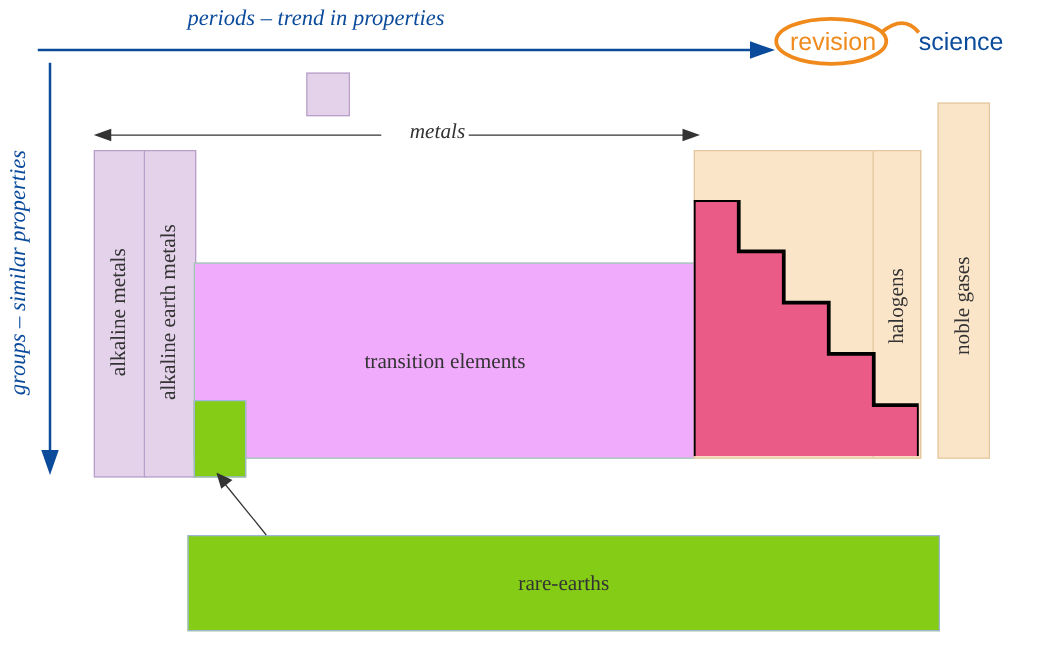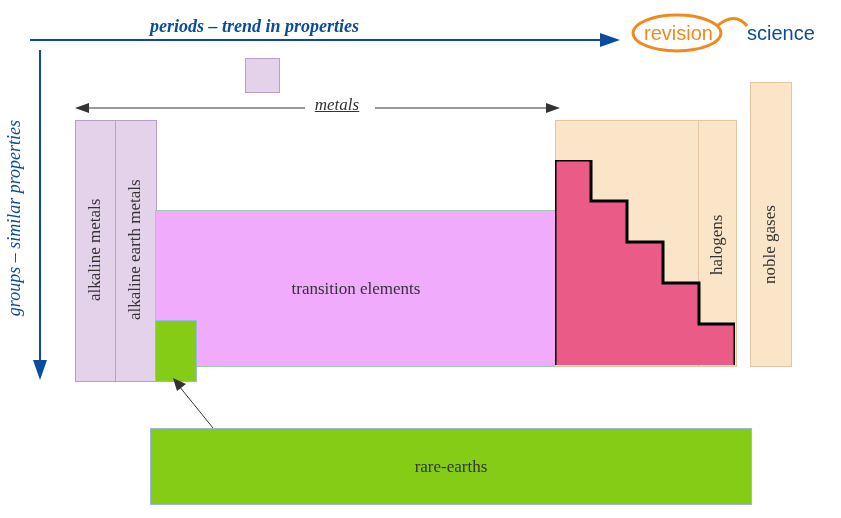--- a/index.html
+++ b/index.html
@@ -10,21 +10,21 @@
   .vtext { writing-mode: vertical-rl; transform: rotate(180deg); }
   .blue { color: #0b4b9b; }
   
   .c-alk { background: #e3d2ea; border:1px solid #b89fc9; }
   .c-h   { background: #e3d2ea; border:1px solid #b89fc9; }
   .c-tr  { background: #f0abfc; border:1px solid #9bcdb0; }
   .c-nm  { background: #fbe5c9; border:1px solid #e4c79e; }
   .c-ml  { background: #ea5b87; }
   .c-rare{ background: #84cc16; border:1px solid #9fb5da; }
   
-  .logo { position:absolute; right:2px; top:8px; width:210px; height:50px; }
+  .logo { position:absolute; right:14px; top:8px; width:210px; height:50px; }
   .logo svg { width:100%; height:100%; }
   .logo-text { font-family: Verdana, Arial, sans-serif; font-size:20px; fill:#f08a1d; font-weight:500; }
   .logo-text2 { font-family: Verdana, Arial, sans-serif; font-size:20px; fill:#0b4b9b; font-weight:500; }
   
   .harrow line, .varrow line, .dbl line { stroke:#0b4b9b; stroke-width:2; }
   .harrow polygon, .varrow polygon, .dbl polygon { fill:#0b4b9b; }
   .thin line { stroke:#333; stroke-width:1; }
   .thin polygon { fill:#333; }
   .label { font-size:18px; }
   .label-sm { font-size:17px; color:#333; }
@@ -32,21 +32,21 @@
 </style>
 </head>
 <body>
 
 <div class="stage">
 
   <svg class="abs harrow" style="left:30px; top:30px; width:590px; height:20px;">
     <line x1="0" y1="10" x2="575" y2="10"></line>
     <polygon points="590,10 570,3 570,17"></polygon>
   </svg>
-  <div class="abs italic blue label" style="left:150px; top:16px;font-weight:bold;">periods – trend in properties</div>
+  <div class="abs italic blue label" style="left:150px; top:4px;">periods – trend in properties</div>
 
   <svg class="abs varrow" style="left:30px; top:50px; width:20px; height:330px;">
     <line x1="10" y1="0" x2="10" y2="315"></line>
     <polygon points="10,330 3,310 17,310"></polygon>
   </svg>
   <div class="abs italic blue label vtext" style="left:4px; top:120px;">groups – similar properties</div>
 
   <div class="logo">
     <svg viewBox="0 0 210 50">
       <ellipse cx="48" cy="25" rx="44" ry="18" fill="none" stroke="#f08a1d" stroke-width="3"></ellipse>
@@ -57,21 +57,21 @@
   </div>
 
   <div class="abs c-h" style="left:245px; top:58px; width:33px; height:33px;"></div>
 
   <svg class="abs dbl thin" style="left:75px; top:100px; width:485px; height:16px;">
     <line x1="12" y1="8" x2="230" y2="8"></line>
     <polygon points="0,8 14,3 14,13"></polygon>
     <line x1="300" y1="8" x2="473" y2="8"></line>
     <polygon points="485,8 471,3 471,13"></polygon>
   </svg>
-  <div class="abs italic label-sm center" style="left:302px; top:95px; width:70px; height:20px;text-decoration:underline;">metals</div>
+  <div class="abs italic label-sm center" style="left:315px; top:95px; width:70px; height:20px;">metals</div>
 
   <div class="abs c-alk" style="left:75px; top:120px; width:40px; height:260px;"></div>
   <div class="abs c-alk" style="left:115px; top:120px; width:40px; height:260px;"></div>
   <div class="abs vtext label-sm center" style="left:80px; top:150px; width:30px; height:200px;">alkaline metals</div>
   <div class="abs vtext label-sm center" style="left:120px; top:145px; width:30px; height:210px;">alkaline earth metals</div>
 
   <div class="abs c-tr center label-sm" style="left:155px; top:210px; width:400px; height:155px; color:#333;">
     <span>transition elements</span>
   </div>
 

